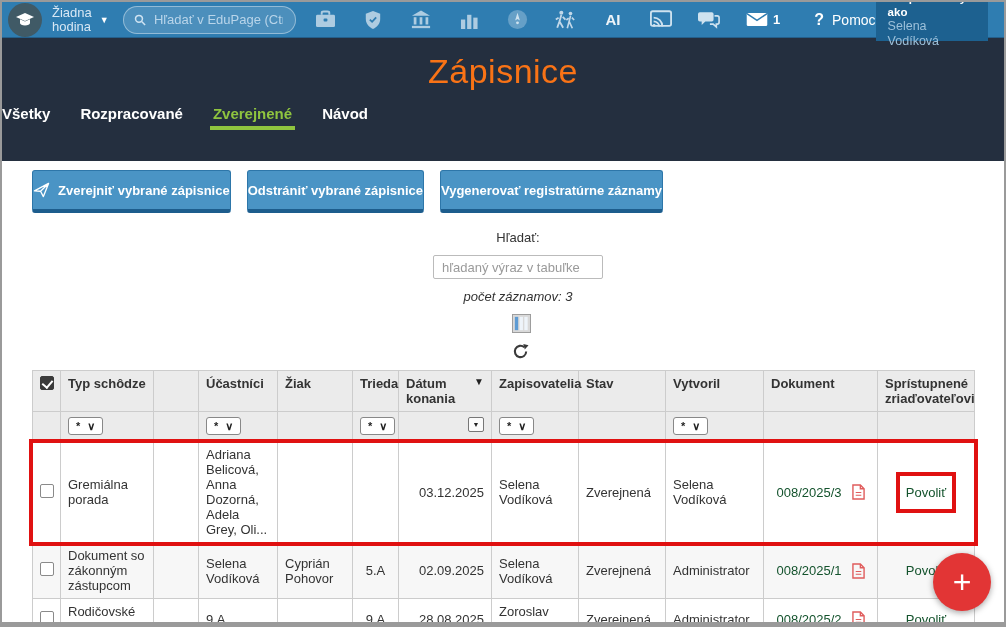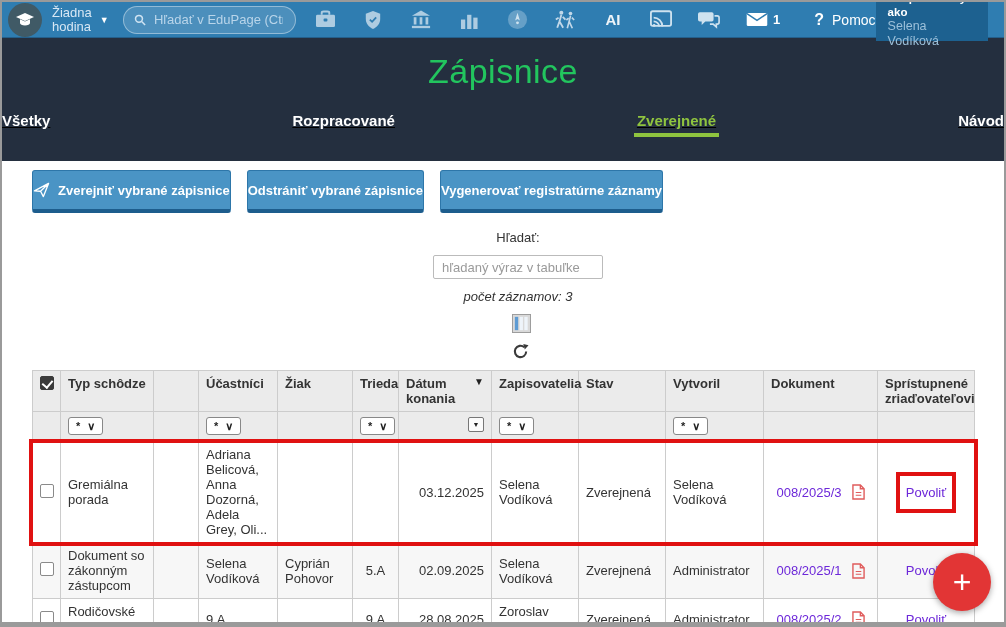--- a/index.html
+++ b/index.html
@@ -40,22 +40,22 @@
   .help-label{color:#fff;font-weight:normal;font-size:14px;}
   .account{
     margin-left:auto;height:42px;background:#1d6190;padding:5px 12px 4px;
     display:flex;flex-direction:column;justify-content:center;text-align:left;cursor:pointer;
   }
   .account .l1{color:#fff;font-size:11.5px;font-weight:bold;line-height:14px;}
   .account .l2{color:#9cc0da;font-size:12.5px;line-height:15px;}
 
   
   .hero{height:123px;background:#242f3f;text-align:center;overflow:hidden;}
-  .hero h1{margin:14px 0 0;color:#22c55e;font-size:34px;font-weight:normal;letter-spacing:.5px;}
-  .tabs{display:flex;justify-content:space-between;gap:30px;margin-top:21px;text-decoration:underline;}
+  .hero h1{margin:14px 0 0;color:#f97316;font-size:34px;font-weight:normal;letter-spacing:.5px;}
+  .tabs{display:flex;justify-content:flex-start;gap:30px;margin-top:14px;}
   .tab{color:#fff;font-size:15px;font-weight:bold;cursor:pointer;position:relative;padding-bottom:8px;}
   .tab.active{color:#8fc43f;}
   .tab.active::after{content:"";position:absolute;left:-3px;right:-3px;bottom:0;height:4px;background:#8fc43f;}
 
   
   .btn-row{display:flex;gap:16px;margin:9px 0 0 30px;}
   .blue-btn{
     background:#4a94c5;border:1px solid #2d76a9;border-bottom:4px solid #1d5d8d;border-radius:3px;
     color:#fff;font-weight:bold;font-size:13px;padding:11px 0;white-space:nowrap;cursor:pointer;
     display:flex;align-items:center;gap:8px;font-family:"Liberation Sans",sans-serif;
@@ -86,21 +86,21 @@
   .cb.checked::after{content:"";position:absolute;left:3px;top:1px;width:5px;height:8px;border:solid #fff;border-width:0 2px 2px 0;transform:rotate(40deg);}
   .fselect{
     display:inline-flex;align-items:center;gap:7px;background:#fff;border:1px solid #888;
     border-radius:3px;padding:2px 7px;font-size:11px;color:#222;cursor:pointer;line-height:12px;
   }
   .fselect .chev{font-weight:bold;font-size:11px;}
   .fcal{
     float:right;width:16px;height:15px;border:1px solid #777;background:#fbfbfb;border-radius:2px;
     display:flex;align-items:center;justify-content:center;font-size:7px;color:#222;cursor:pointer;
   }
-  .doclink,.permlink{color:#6d28d9;text-decoration:none;cursor:pointer;}
+  .doclink,.permlink{color:#14532d;text-decoration:none;cursor:pointer;}
   .doc-wrap{display:inline-flex;align-items:center;gap:10px;}
 
   .red-box{position:absolute;border:4px solid #e01111;pointer-events:none;z-index:5;}
 
   
   .fab{
     position:absolute;right:13px;bottom:11px;width:58px;height:58px;border-radius:50%;
     background:#e23535;color:#fff;display:flex;align-items:center;justify-content:center;
     font-size:32px;font-weight:300;cursor:pointer;box-shadow:0 2px 6px rgba(0,0,0,.35);z-index:10;
   }

